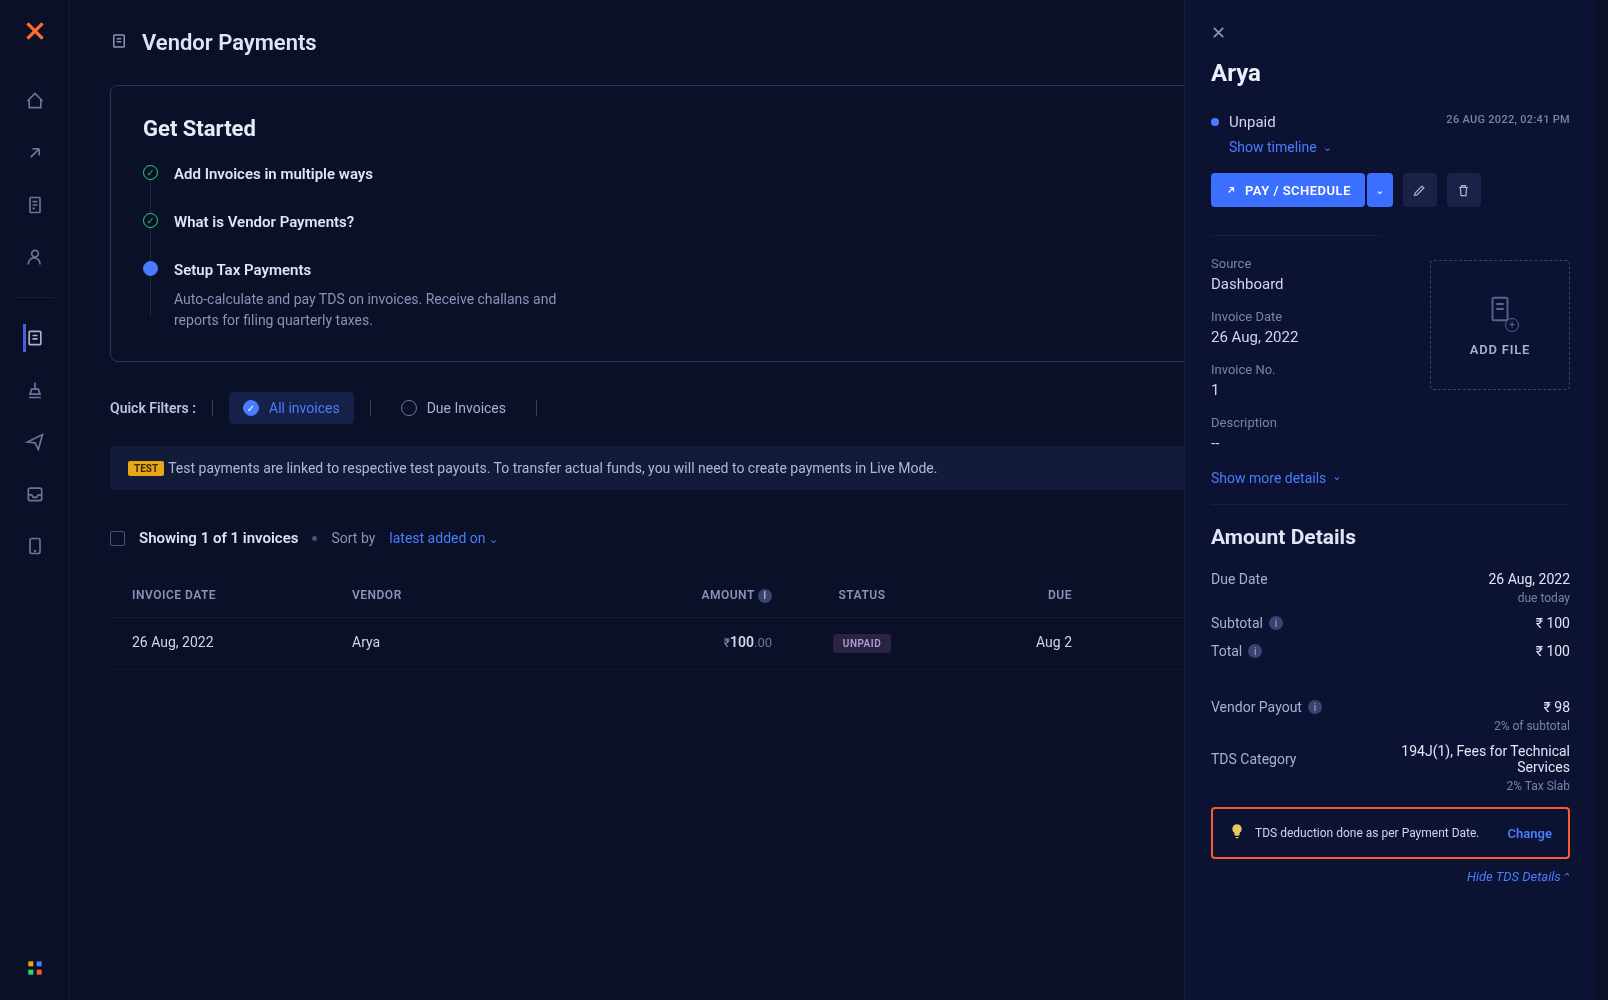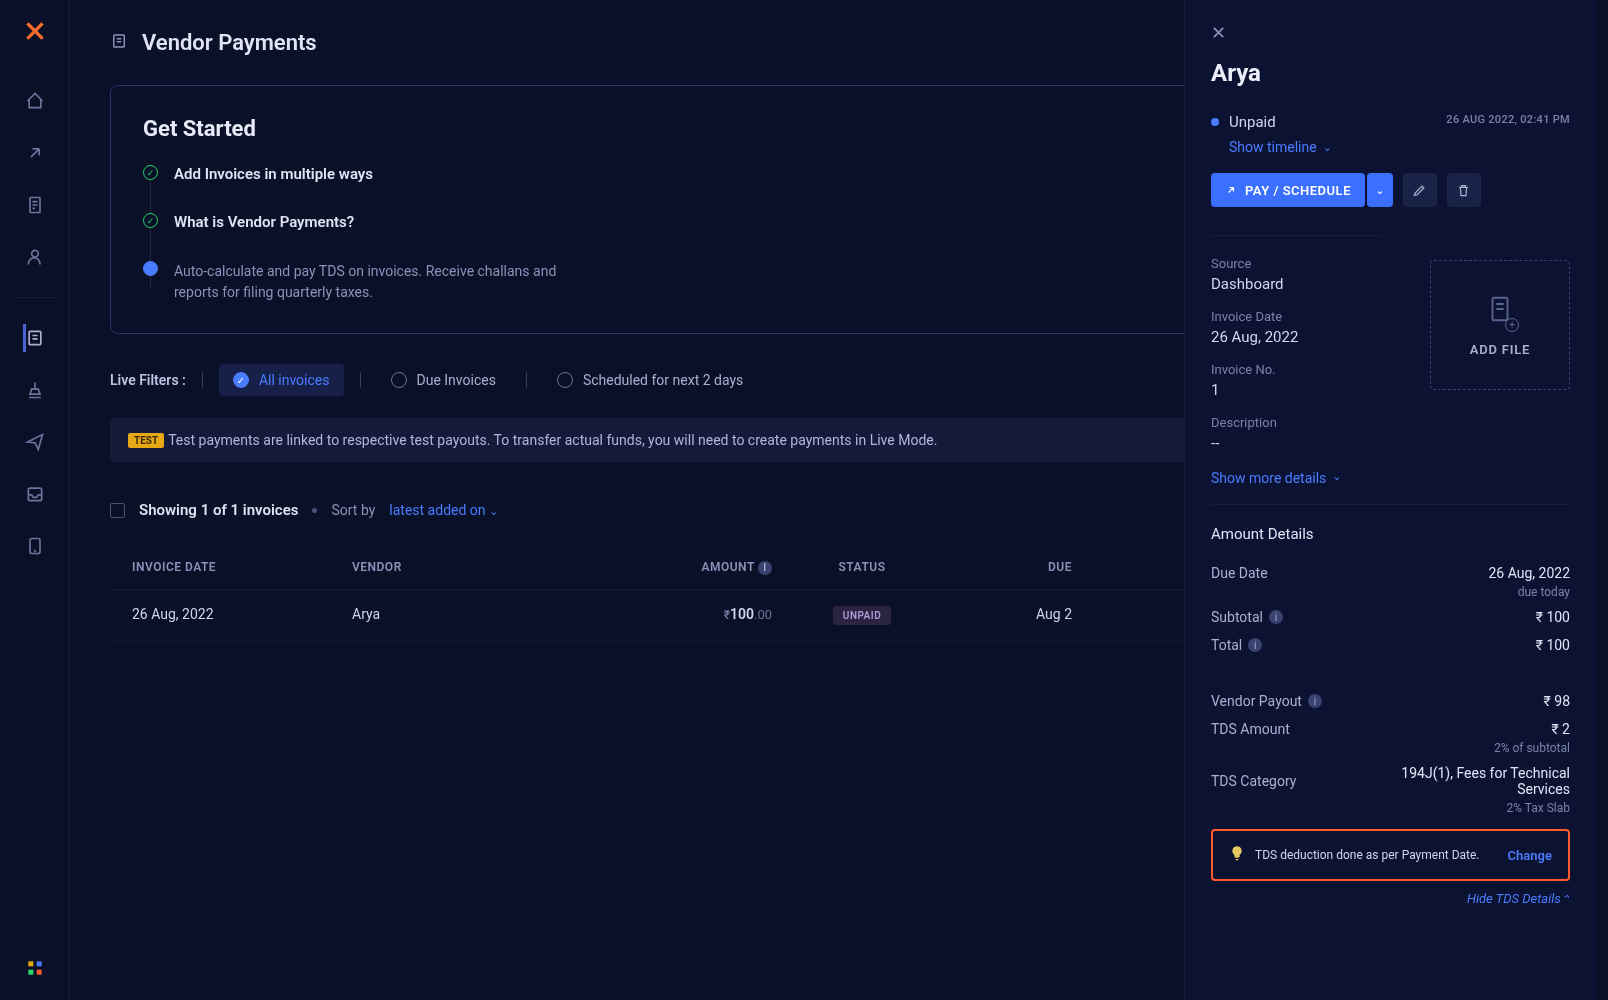--- a/index.html
+++ b/index.html
@@ -304,21 +304,21 @@
   flex-direction: column;
   align-items: center;
   justify-content: center;
   gap: 12px;
   cursor: pointer;
 }
 .add-file-icon { color: #5a6290; font-size: 26px; position: relative; }
 .add-file-text { font-size: 13px; font-weight: 600; color: #a8b0d0; letter-spacing: 0.8px; }
 .show-more { color: #4a7cff; font-size: 14px; cursor: pointer; display: inline-flex; gap: 6px; margin: 18px 0; }
 
-.section-title { font-size: 15px; font-weight: 400; color: #e0e4f5; margin: 20px 0 16px; }
+.section-title { font-size: 21px; font-weight: 700; color: #e0e4f5; margin: 20px 0 16px; }
 .kv-row { display: flex; justify-content: space-between; padding: 6px 0; font-size: 14px; }
 .kv-label { color: #a8b0d0; display: flex; align-items: center; gap: 6px; }
 .kv-value { color: #e0e4f5; text-align: right; }
 .kv-sub { font-size: 12px; color: #7a82a8; text-align: right; margin-top: -2px; margin-bottom: 4px; }
 .info-i {
   width: 14px; height: 14px; border-radius: 50%;
   background: #3a4270; color: #a8b0d0;
   font-size: 10px; display: inline-flex;
   align-items: center; justify-content: center;
 }
@@ -433,45 +433,42 @@
         </div>
         <div class="step">
           <div class="step-icon done"></div>
           <div class="step-content">
             <div class="step-title">What is Vendor Payments?</div>
           </div>
         </div>
         <div class="step">
           <div class="step-icon current"></div>
           <div class="step-content">
+            <div class="step-title">Setup Tax Payments</div>
             <div class="step-desc">Auto-calculate and pay TDS on invoices. Receive challans and reports for filing quarterly taxes.</div>
           </div>
         </div>
       </div>
     </div>
     <div class="hero-graphic"></div>
   </div>
 
   <div class="filters-row">
-    <span class="filters-label">Live Filters :</span>
+    <span class="filters-label">Quick Filters :</span>
     <span class="filter-divider"></span>
     <div class="filter-chip active">
       <span class="filter-radio"></span>
       <span>All invoices</span>
     </div>
     <span class="filter-divider"></span>
     <div class="filter-chip">
       <span class="filter-radio"></span>
       <span>Due Invoices</span>
     </div>
     <span class="filter-divider"></span>
-    <div class="filter-chip">
-      <span class="filter-radio"></span>
-      <span>Scheduled for next 2 days</span>
-    </div>
   </div>
 
   <div class="banner">
     <span class="test-badge">TEST</span>
     <span class="banner-text">Test payments are linked to respective test payouts. To transfer actual funds, you will need to create payments in Live Mode.</span>
     <span class="banner-link">Learn More</span>
   </div>
 
   <div class="table-controls">
     <span class="checkbox"></span>
@@ -628,24 +625,20 @@
 
   <div class="spacer-28"></div>
 
   <div class="kv-row">
     <span class="kv-label">
         <span>Vendor Payout</span> 
         <span class="info-i">i</span>
       </span>
     <span class="kv-value">₹ 98</span>
   </div>
-  <div class="kv-row">
-    <span class="kv-label">TDS Amount</span>
-    <span class="kv-value">₹ 2</span>
-  </div>
   <div class="kv-sub">2% of subtotal</div>
   <div class="kv-row">
     <span class="kv-label">TDS Category</span>
     <span class="kv-value" style="max-width:220px">194J(1), Fees for Technical Services</span>
   </div>
   <div class="kv-sub">2% Tax Slab</div>
 
   <div class="highlight-box">
     <span class="bulb-icon">
       <svg width="16" height="16" viewBox="0 0 24 24" fill="currentColor">

